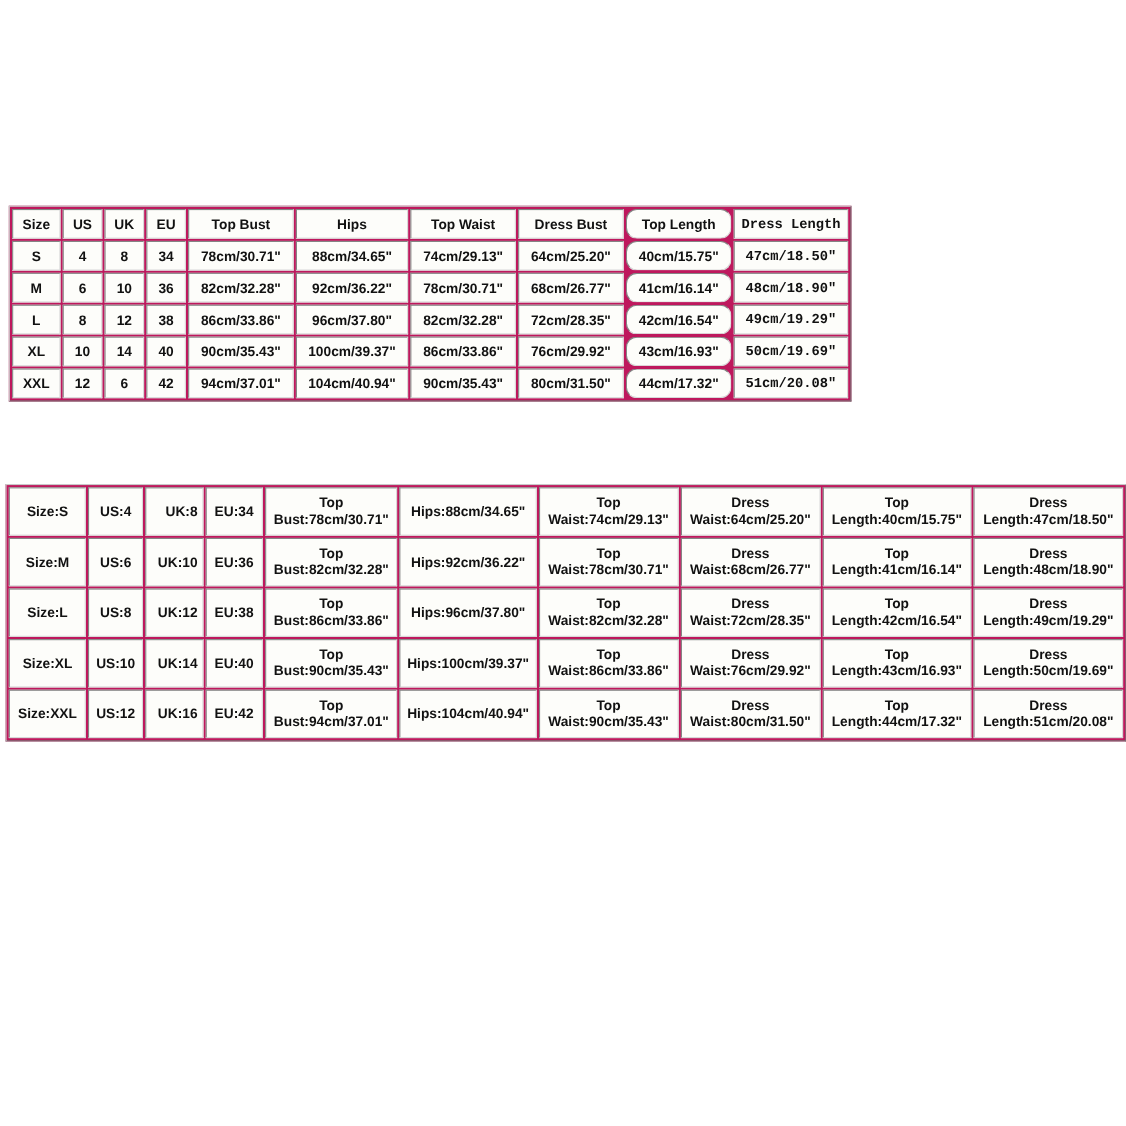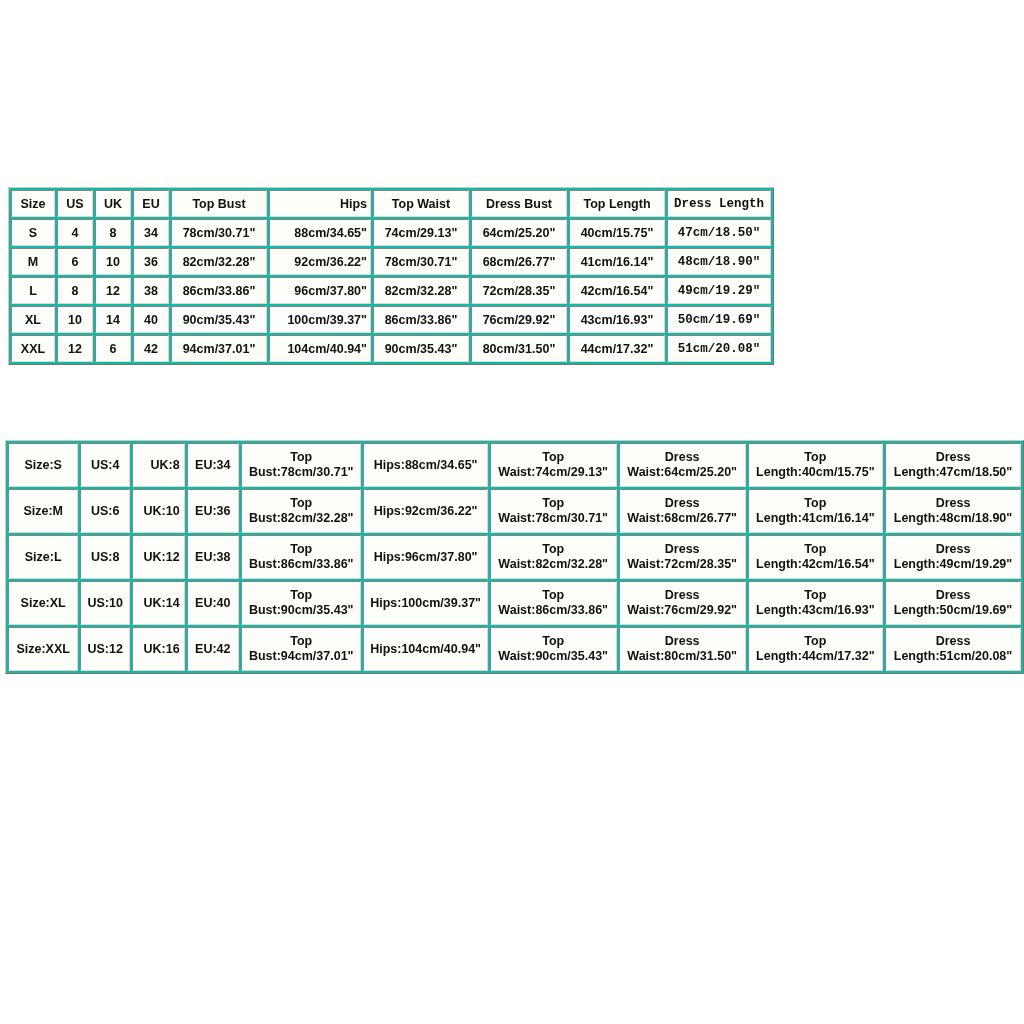--- a/index.html
+++ b/index.html
@@ -18,21 +18,21 @@
 
   
   #table-one-wrap {
     position: absolute;
     left: 8px;
     top: 187px;
   }
   table.sizechart {
     border-collapse: separate;
     border-spacing: 2px;
-    background: #14b8a6;
+    background: #be185d;
     border: 1px solid #c9c9c9;
     border-style: outset;
     table-layout: fixed;
   }
   table.sizechart td {
     border: 1px solid #d8d8d8;
     border-style: inset;
     background: #fdfdfa;
     text-align: center;
     vertical-align: middle;
@@ -47,24 +47,24 @@
   #table-one td {
     height: 25px;
     padding: 0 3px;
     line-height: 14px;
   }
   #table-one .c-size   { width: 36px; }
   #table-one .c-us     { width: 28px; }
   #table-one .c-uk     { width: 28px; }
   #table-one .c-eu     { width: 28px; }
   #table-one .c-bust   { width: 88px; }
-  #table-one .c-hips   { width: 94px; text-align: right; }
+  #table-one .c-hips   { width: 94px; }
   #table-one .c-twaist { width: 88px; }
   #table-one .c-dwaist { width: 88px; }
-  #table-one .c-tlen   { width: 88px; }
+  #table-one .c-tlen   { width: 88px; border-radius: 10px; }
   #table-one .c-dlen   { width: 96px; font-family: Liberation Mono, monospace; }
 
   
   #table-two-wrap {
     position: absolute;
     left: 5px;
     top: 440px;
   }
   #table-two {
     font-size: 12.5px;

